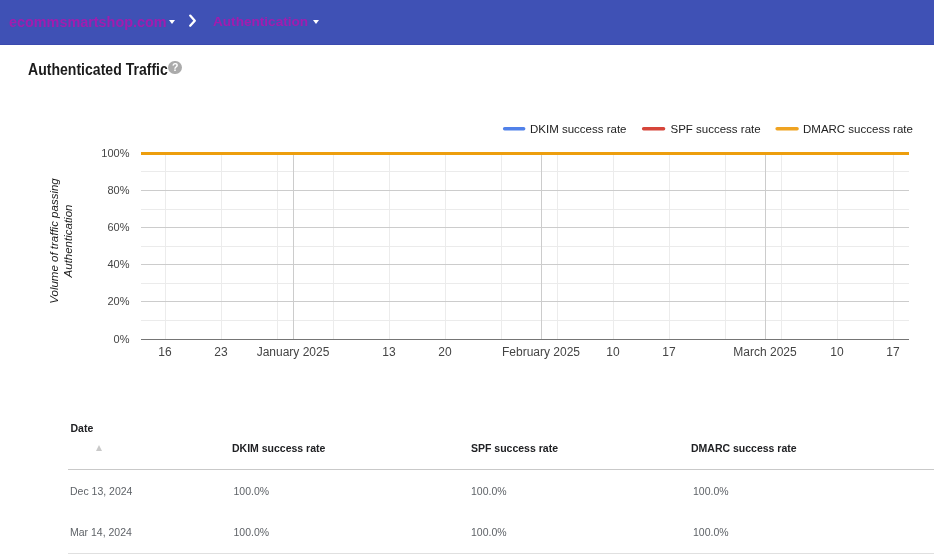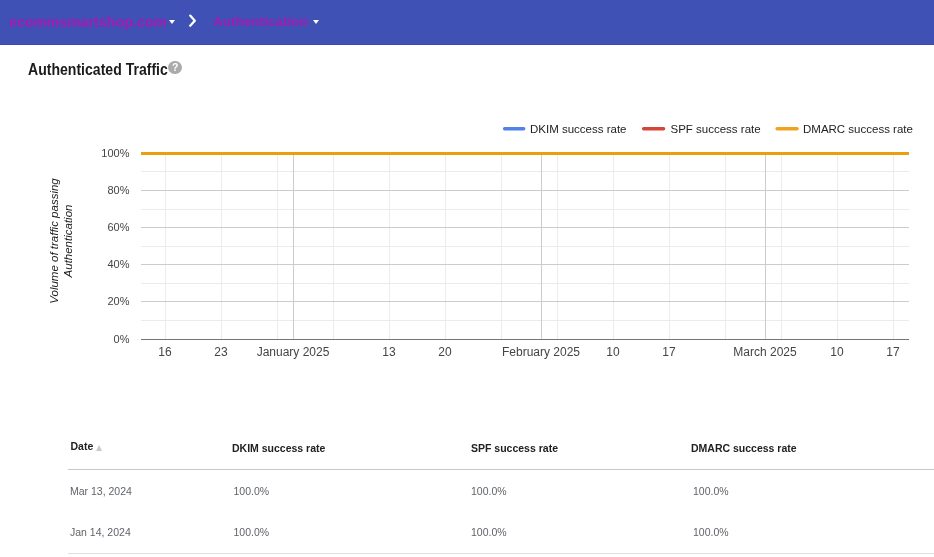--- a/index.html
+++ b/index.html
@@ -111,30 +111,30 @@
       <text x="837" y="356">10</text>
       <text x="893" y="356">17</text>
     </g>
 
     <g font-size="11.5" fill="#1a1a1a" font-style="italic" text-anchor="middle">
       <text x="0" y="0" transform="translate(58,241) rotate(-90)">Volume of traffic passing</text>
       <text x="0" y="0" transform="translate(72,241) rotate(-90)">Authentication</text>
     </g>
   </svg>
 
-  <div class="th" style="left:70.5px;top:440px;">Date</div>
+  <div class="th" style="left:70.5px;top:422px;">Date</div>
   <div class="sortarrow"></div>
   <div class="th" style="left:232px;top:442px;">DKIM success rate</div>
   <div class="th" style="left:471px;top:442px;">SPF success rate</div>
   <div class="th" style="left:691px;top:442px;">DMARC success rate</div>
   <div class="hline" style="left:68px;top:468.5px;width:866px;"></div>
 
-  <div class="td" style="left:70px;top:484.5px;">Mar 13, 2024</div>
+  <div class="td" style="left:70px;top:484.5px;">Dec 13, 2024</div>
   <div class="td" style="left:233.5px;top:484.5px;">100.0%</div>
   <div class="td" style="left:471px;top:484.5px;">100.0%</div>
   <div class="td" style="left:693px;top:484.5px;">100.0%</div>
 
-  <div class="td" style="left:70px;top:525.5px;">Jan 14, 2024</div>
+  <div class="td" style="left:70px;top:525.5px;">Mar 14, 2024</div>
   <div class="td" style="left:233.5px;top:525.5px;">100.0%</div>
   <div class="td" style="left:471px;top:525.5px;">100.0%</div>
   <div class="td" style="left:693px;top:525.5px;">100.0%</div>
 
   <div class="hline" style="left:68px;top:553px;width:866px;background:#e0e0e0;"></div>
 
 </body></html>

